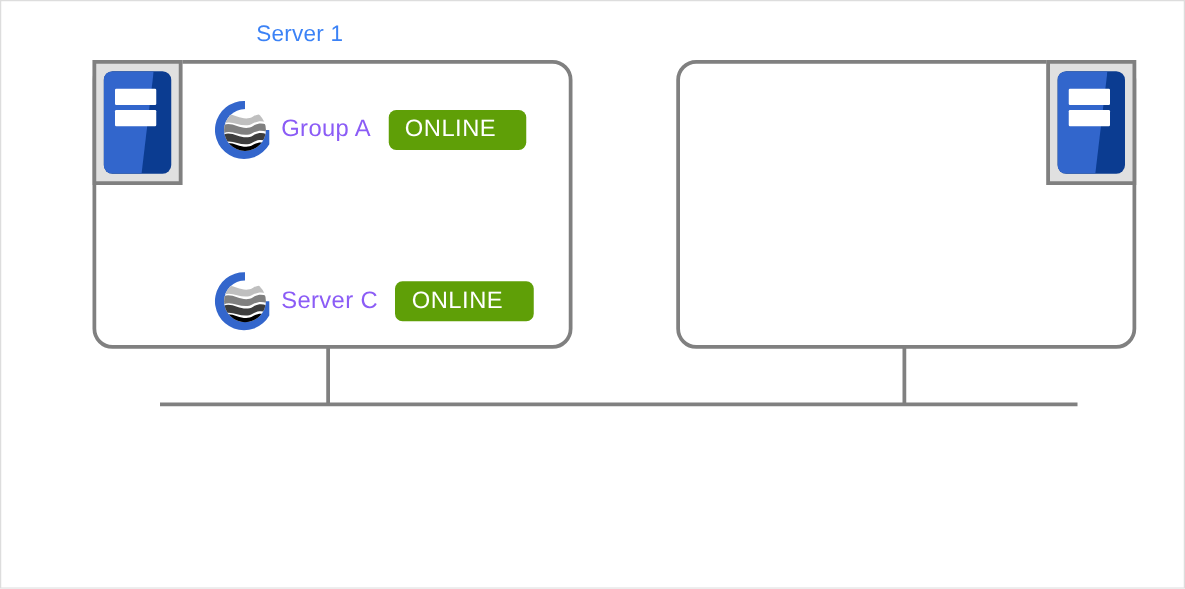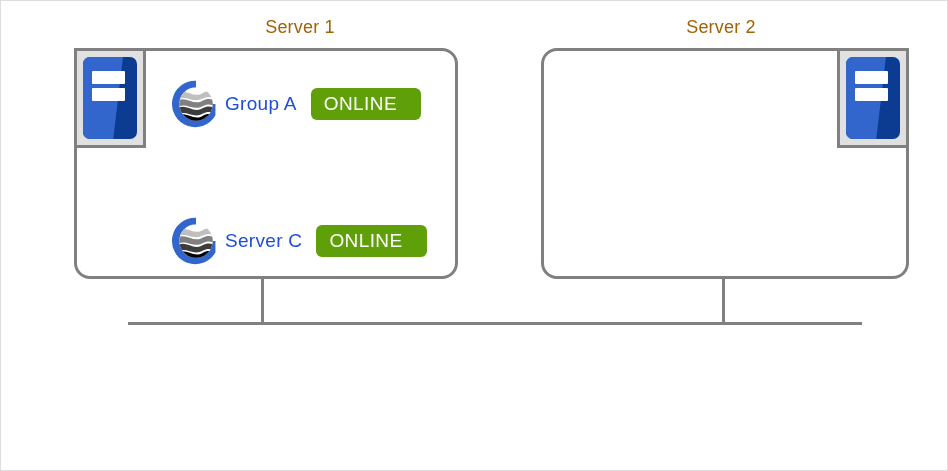--- a/index.html
+++ b/index.html
@@ -17,23 +17,23 @@
     background: #ffffff;
     box-sizing: border-box;
     border: 1px solid #dddddd;
     overflow: hidden;
   }
 
   
   .server-title {
     position: absolute;
     font-size: 18px;
-    color: #a16207;
+    color: #3b82f6;
     white-space: nowrap;
-    text-align: center;
+    text-align: left;
     letter-spacing: 0.2px;
   }
 
   
   .server-box {
     position: absolute;
     border: 3px solid #808080;
     border-radius: 16px;
     background: #ffffff;
     box-sizing: border-box;
@@ -78,21 +78,21 @@
 
   
   .group-row {
     position: absolute;
     display: flex;
     align-items: center;
     white-space: nowrap;
   }
   .group-label {
     font-size: 19px;
-    color: #1d4ed8;
+    color: #8b5cf6;
     margin-left: 2px;
     margin-right: 14px;
     letter-spacing: 0.3px;
   }
   .status-badge {
     font-size: 19px;
     color: #ffffff;
     padding: 5px 24px 6px 13px;
     border-radius: 6px;
     line-height: 1.12;
@@ -165,21 +165,20 @@
         <path d="M16 30 C30 20, 46 40, 62 30 C72 24, 80 27, 86 30 L86 40 C78 37, 72 35, 62 40 C46 50, 30 32, 16 42 Z" fill="#bfbfbf"></path>
         <path d="M16 44 C30 34, 46 54, 62 44 C72 38, 80 41, 86 44 L86 54 C78 51, 72 49, 62 54 C46 64, 30 46, 16 56 Z" fill="#808080"></path>
         <path d="M16 58 C30 48, 46 68, 62 58 C72 52, 80 55, 86 58 L86 68 C78 65, 72 63, 62 68 C46 78, 30 60, 16 70 Z" fill="#3d3d3d"></path>
         <path d="M16 72 C30 62, 46 82, 62 72 C72 66, 80 69, 86 72 L86 84 L16 84 Z" fill="#000000"></path>
       </g>
     </svg>
     <span class="group-label">Server  C</span>
     <span class="status-badge online">ONLINE</span>
   </div>
 
-  <div class="server-title" style="left:625px; top:16px; width:190px;">Server 2</div>
 
   <div class="server-box" style="left:540px; top:47px; width:368px; height:231px;"></div>
 
   <div class="server-icon" style="left:836px; top:47px;">
     <div class="chassis">
       <div class="bar b1"></div>
       <div class="bar b2"></div>
     </div>
   </div>
 

